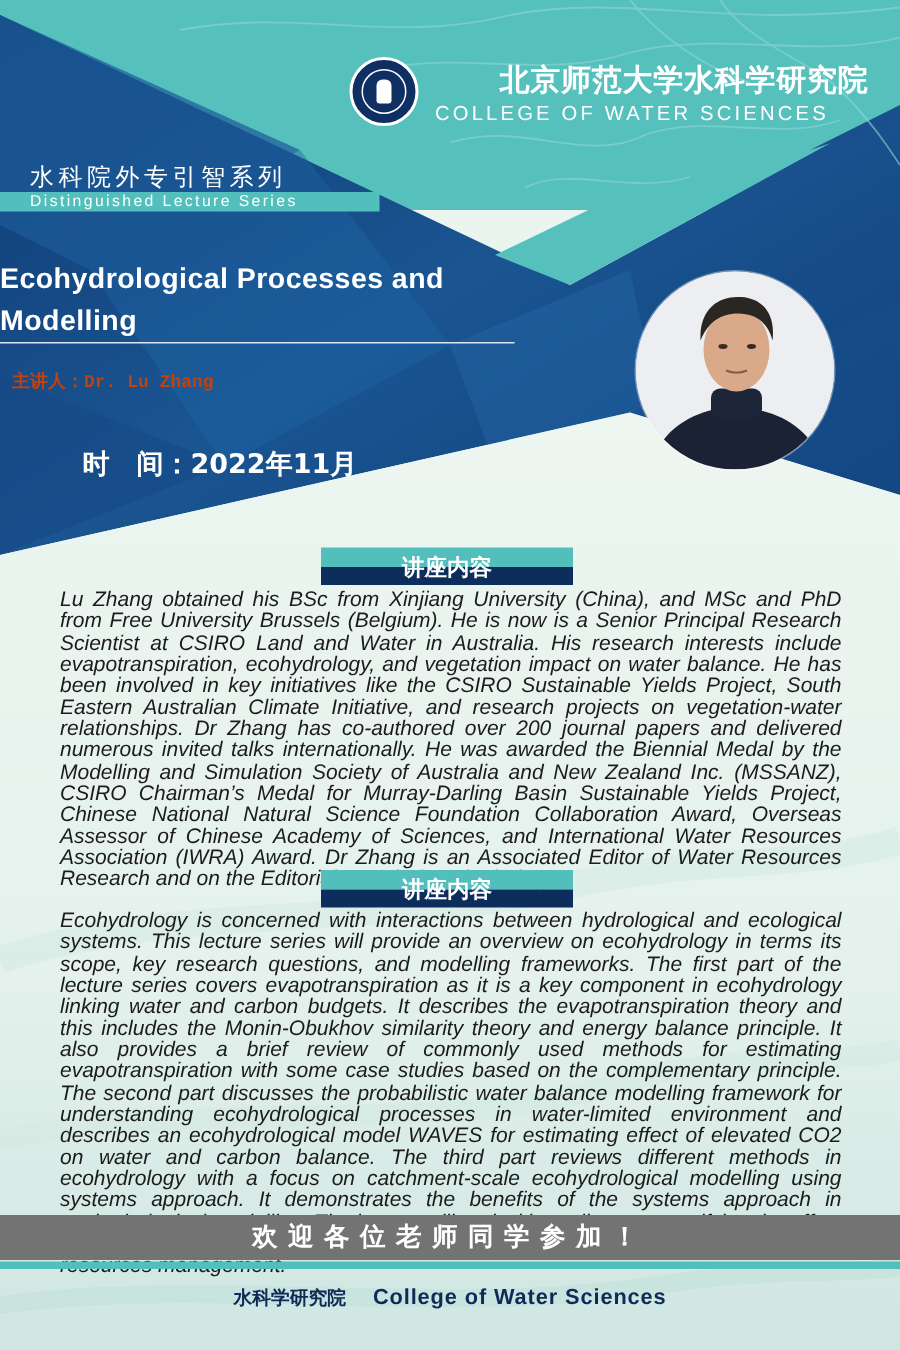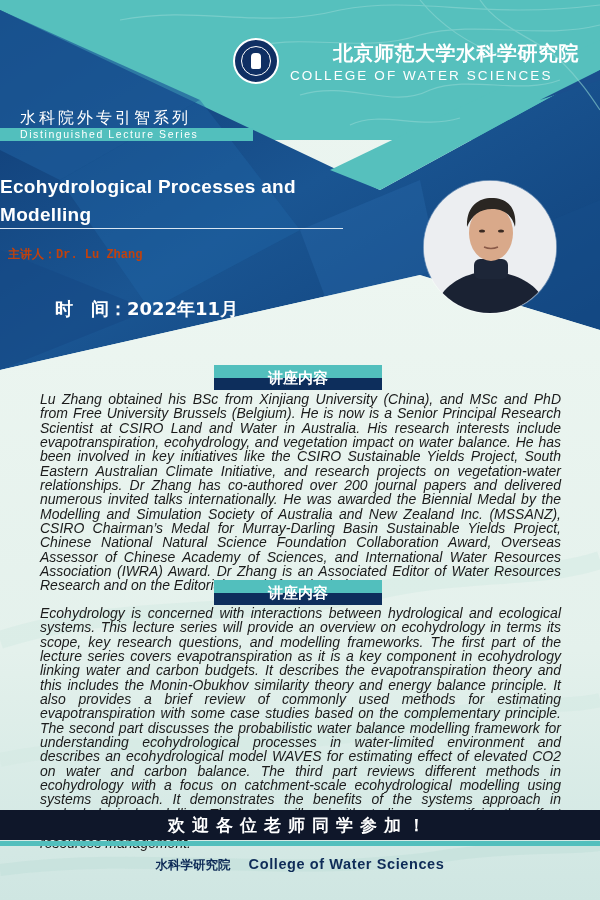--- a/index.html
+++ b/index.html
@@ -82,21 +82,21 @@
       font-family: "DejaVu Sans", sans-serif; font-weight: bold; font-size: 15px; line-height: 24px;
     }
 
     .para {
       position: absolute; left: 40px; width: 521px; color: #1b1b1b;
       font-size: 14px; line-height: 14.35px; text-align: justify; font-style: italic;
     }
 
     
     .welcome {
-      position: absolute; left: 0; top: 810px; width: 600px; height: 30px; background: #0f172a;
+      position: absolute; left: 0; top: 810px; width: 600px; height: 30px; background: #737373;
       color: #ffffff; text-align: center; font-family: "DejaVu Serif", serif; font-weight: bold;
       font-size: 17px; line-height: 30px; letter-spacing: 7px;
     }
     .welcome-stripe {
       position: absolute; left: 0; top: 841px; width: 600px; height: 5px; background: #52bfbd;
     }
     .footer {
       position: absolute; left: 0; top: 856px; width: 600px; text-align: center; color: #0e2b57;
       font-size: 14px;
     }

